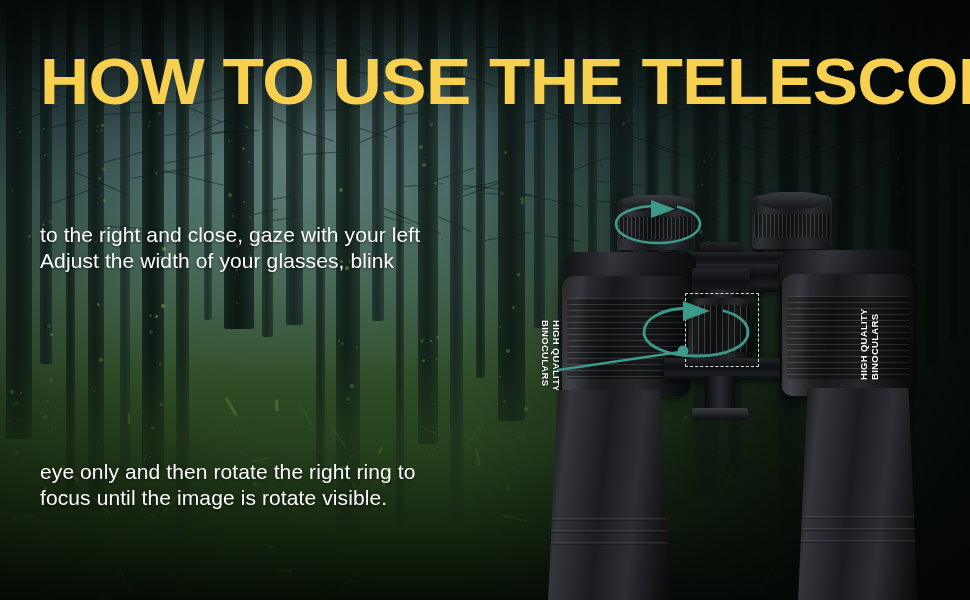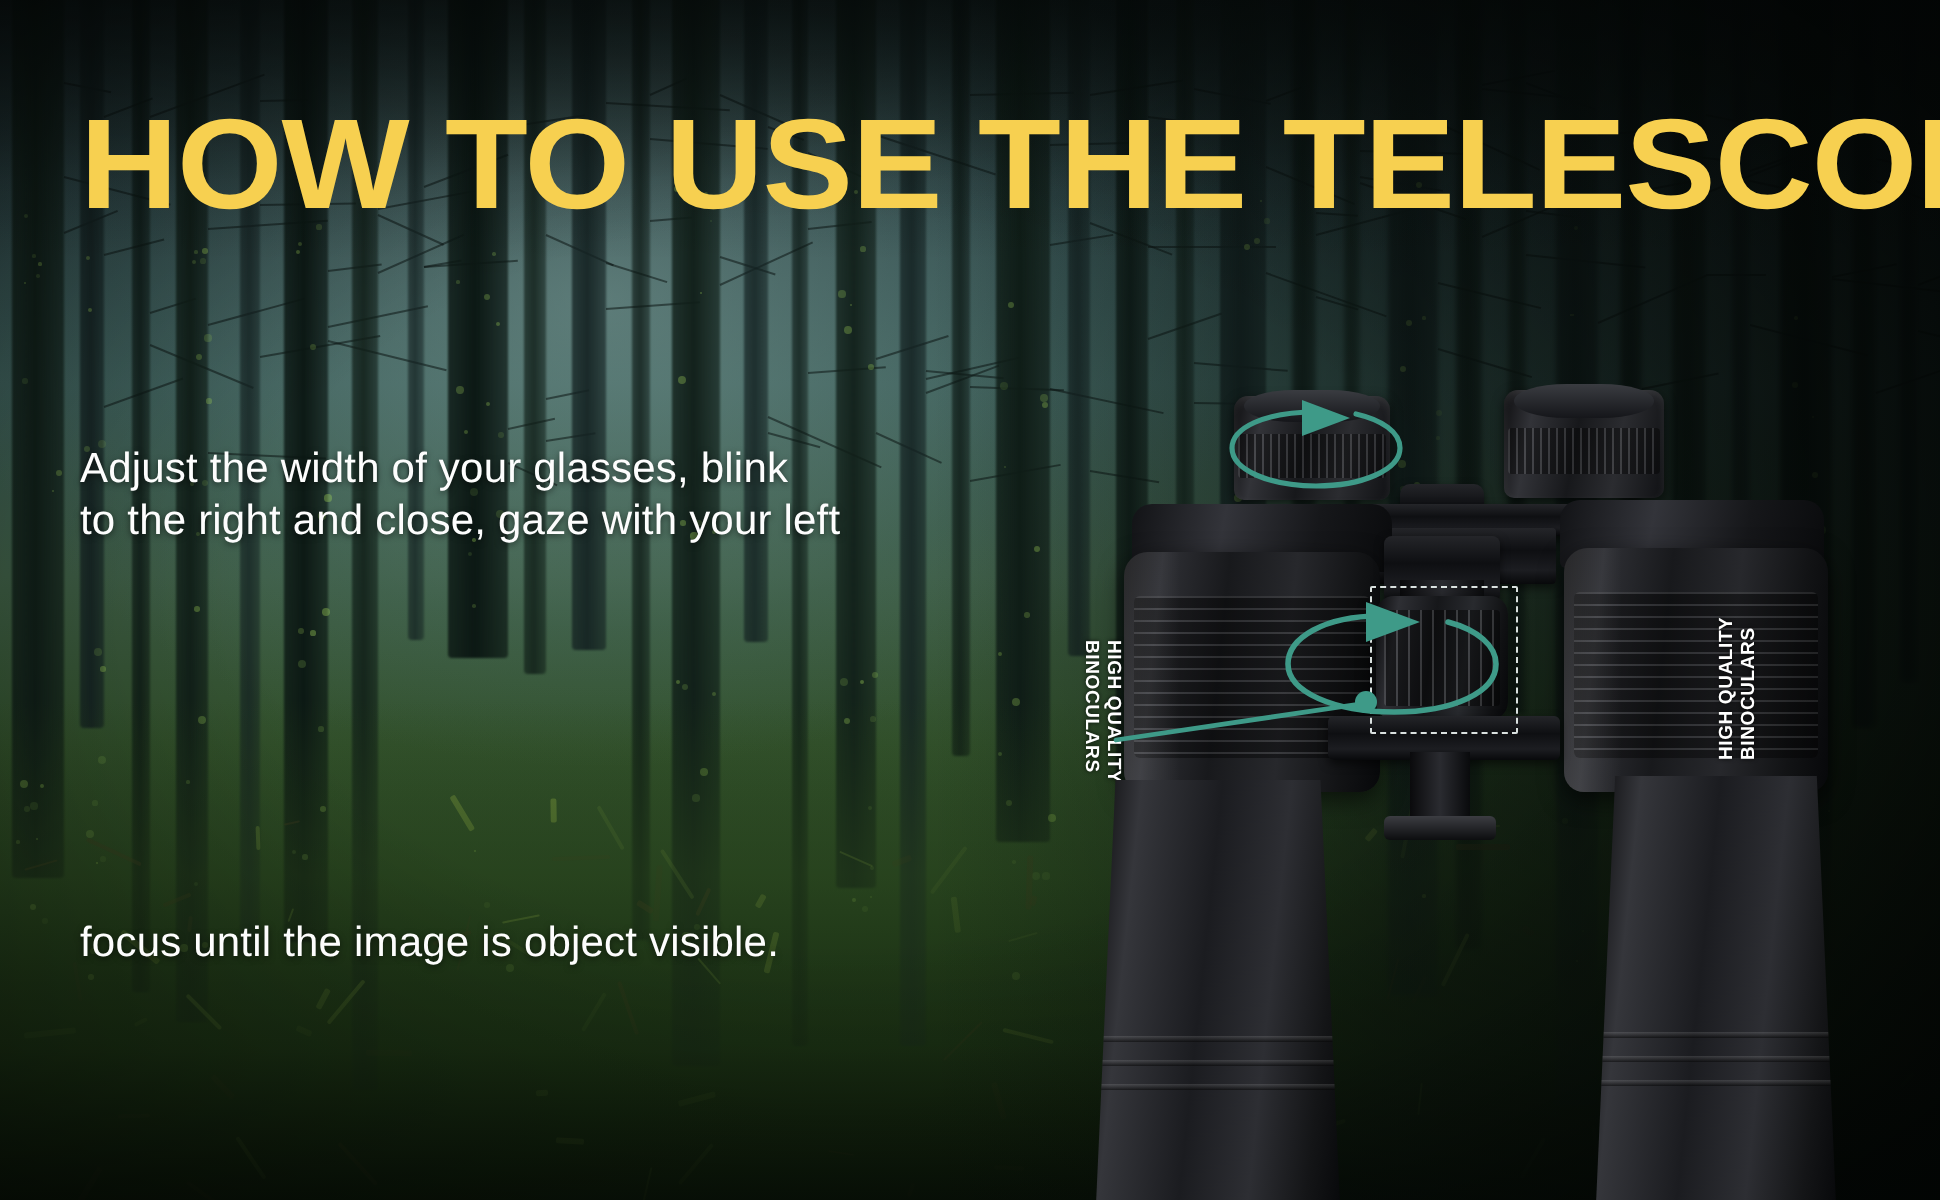--- a/index.html
+++ b/index.html
@@ -589,26 +589,27 @@
       </div>
     <div class="bg-floor"></div>
     <div class="bg-dark-right"></div>
     <div class="bg-dark-top"></div>
     <div class="bg-vig"></div>
   </div>
 
   <div class="title" style="color: rgb(247, 208, 80);">HOW TO USE THE TELESCOPE</div>
 
   <div class="step-body" id="step1-body" style="color: rgb(253, 253, 253);">
+    <span class="ln">to the right and close, gaze with your left</span>
     <span class="ln">Adjust the width of your glasses, blink</span>
-    <span class="ln">to the right and close, gaze with your left</span>
   </div>
 
   <div class="step-body" id="step2-body" style="color: rgb(253, 253, 253);">
-    <span class="ln">focus until the image is object visible.</span>
+    <span class="ln">eye only and then rotate the right ring to</span>
+    <span class="ln">focus until the image is rotate visible.</span>
   </div>
 
   <div class="binos">
 
     <div class="b eyecup" style="left:77px;top:8px;width:78px;height:52px;">
       <div class="cap"></div>
       <div class="ridges"></div>
     </div>
 
     <div class="b eyecup" style="left:212px;top:5px;width:80px;height:54px;">

